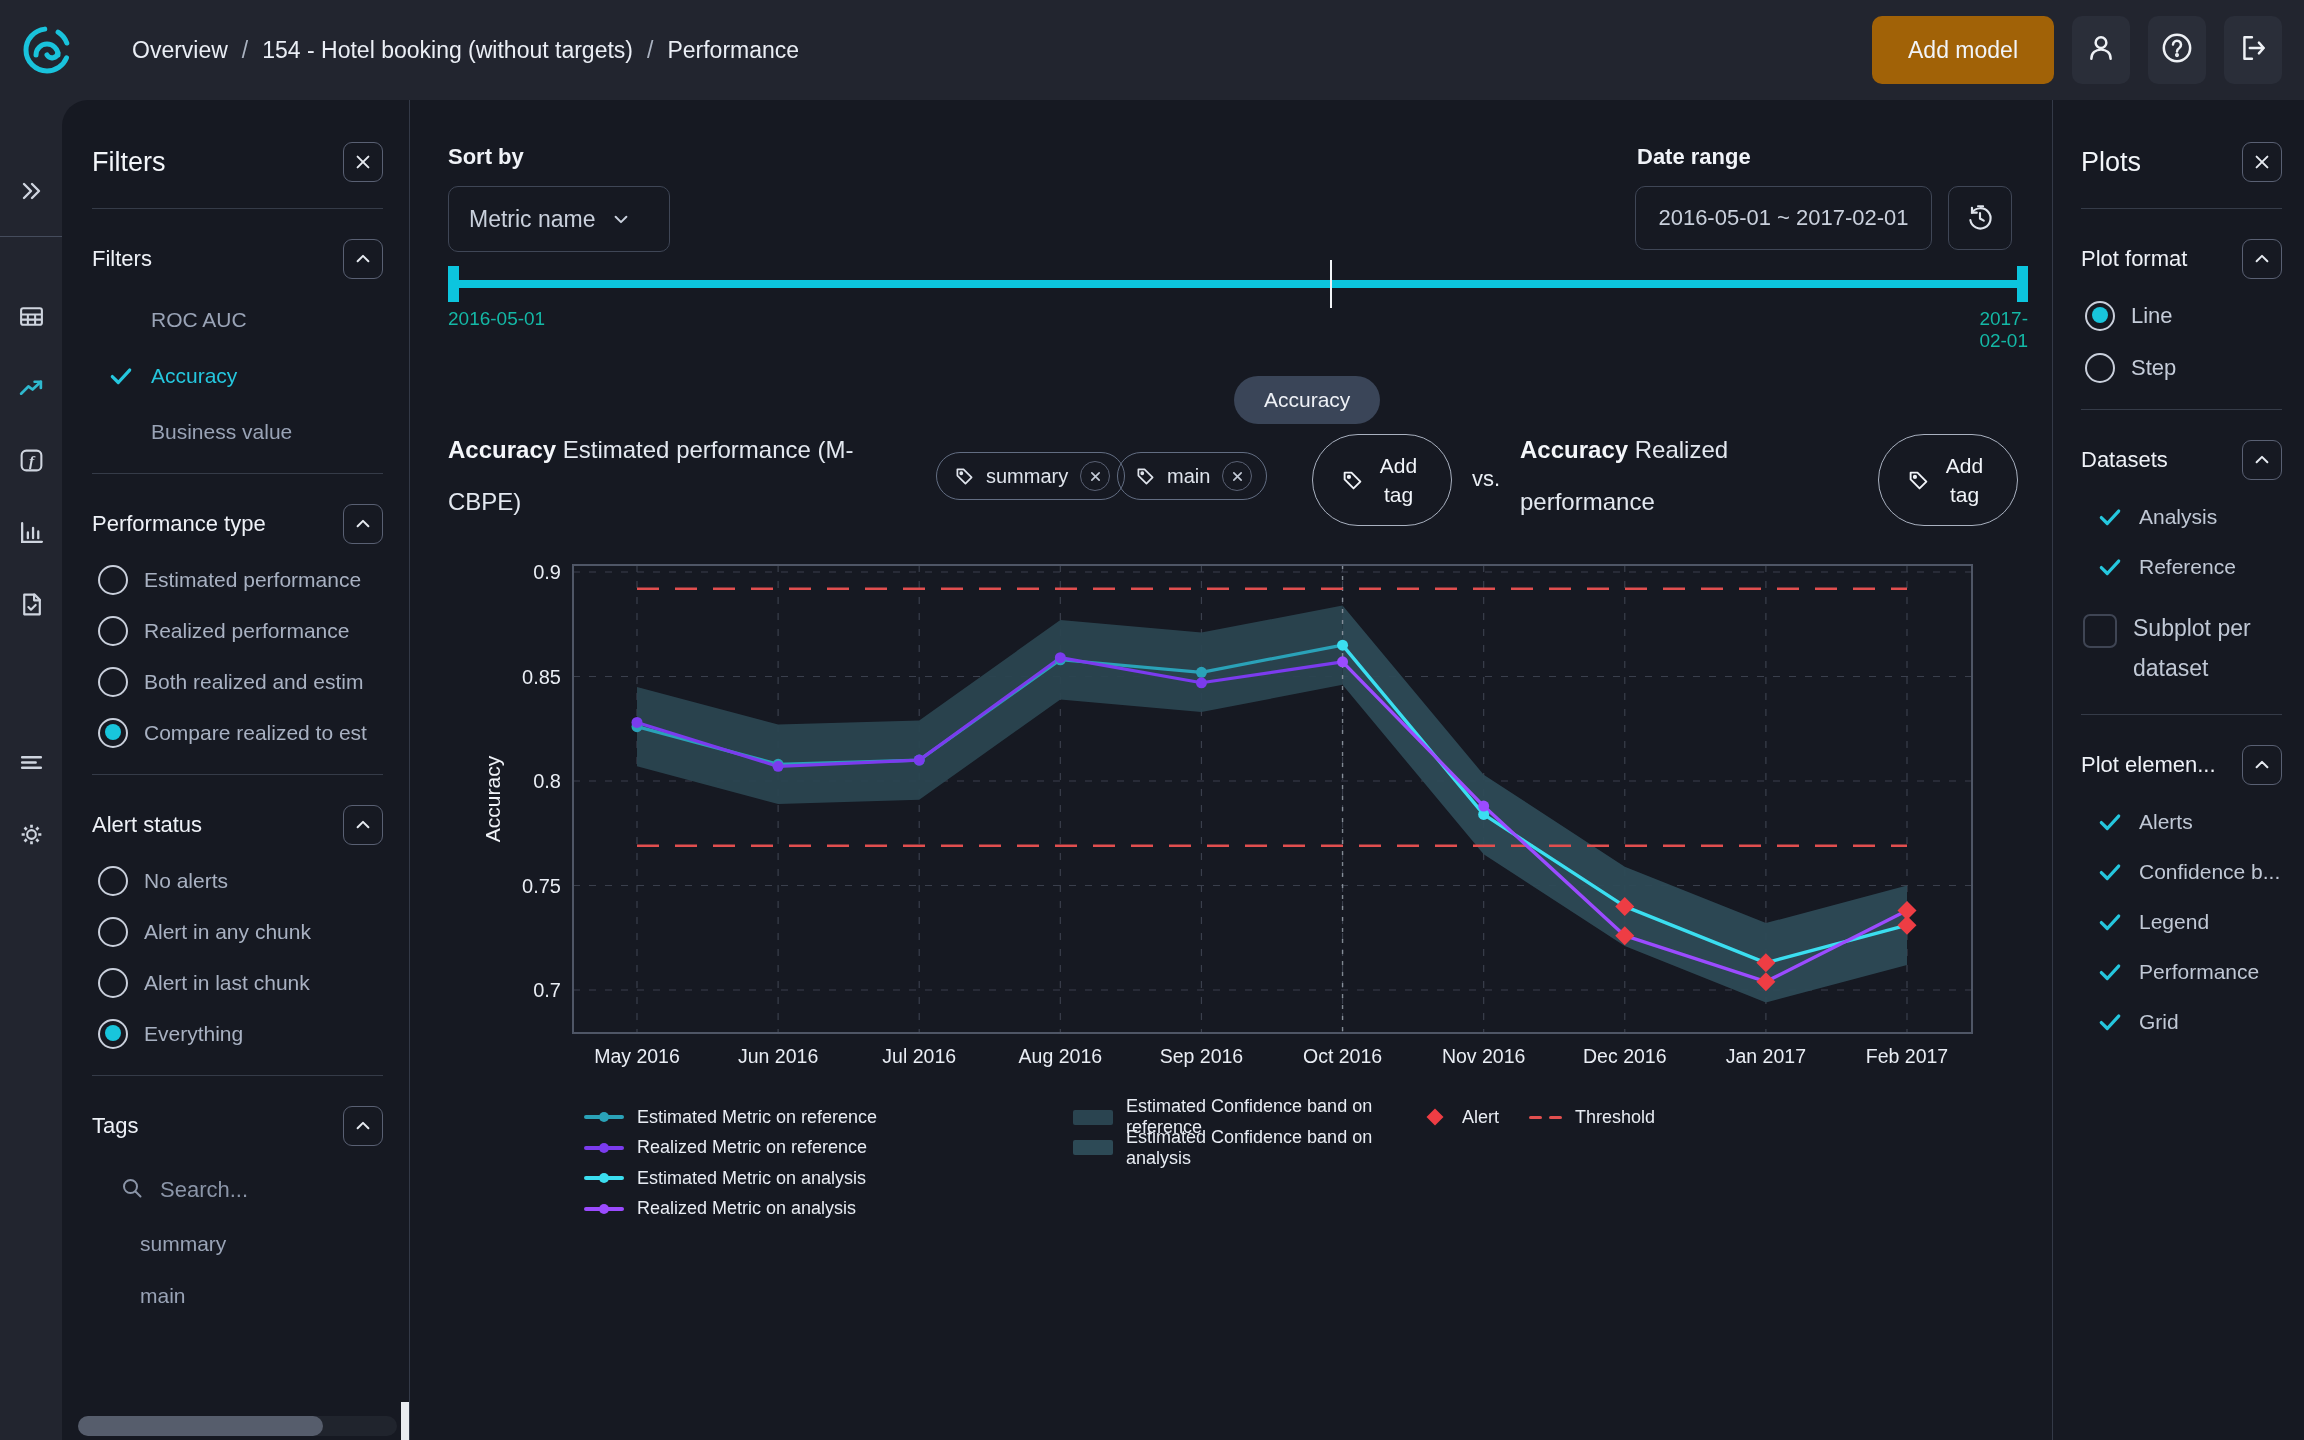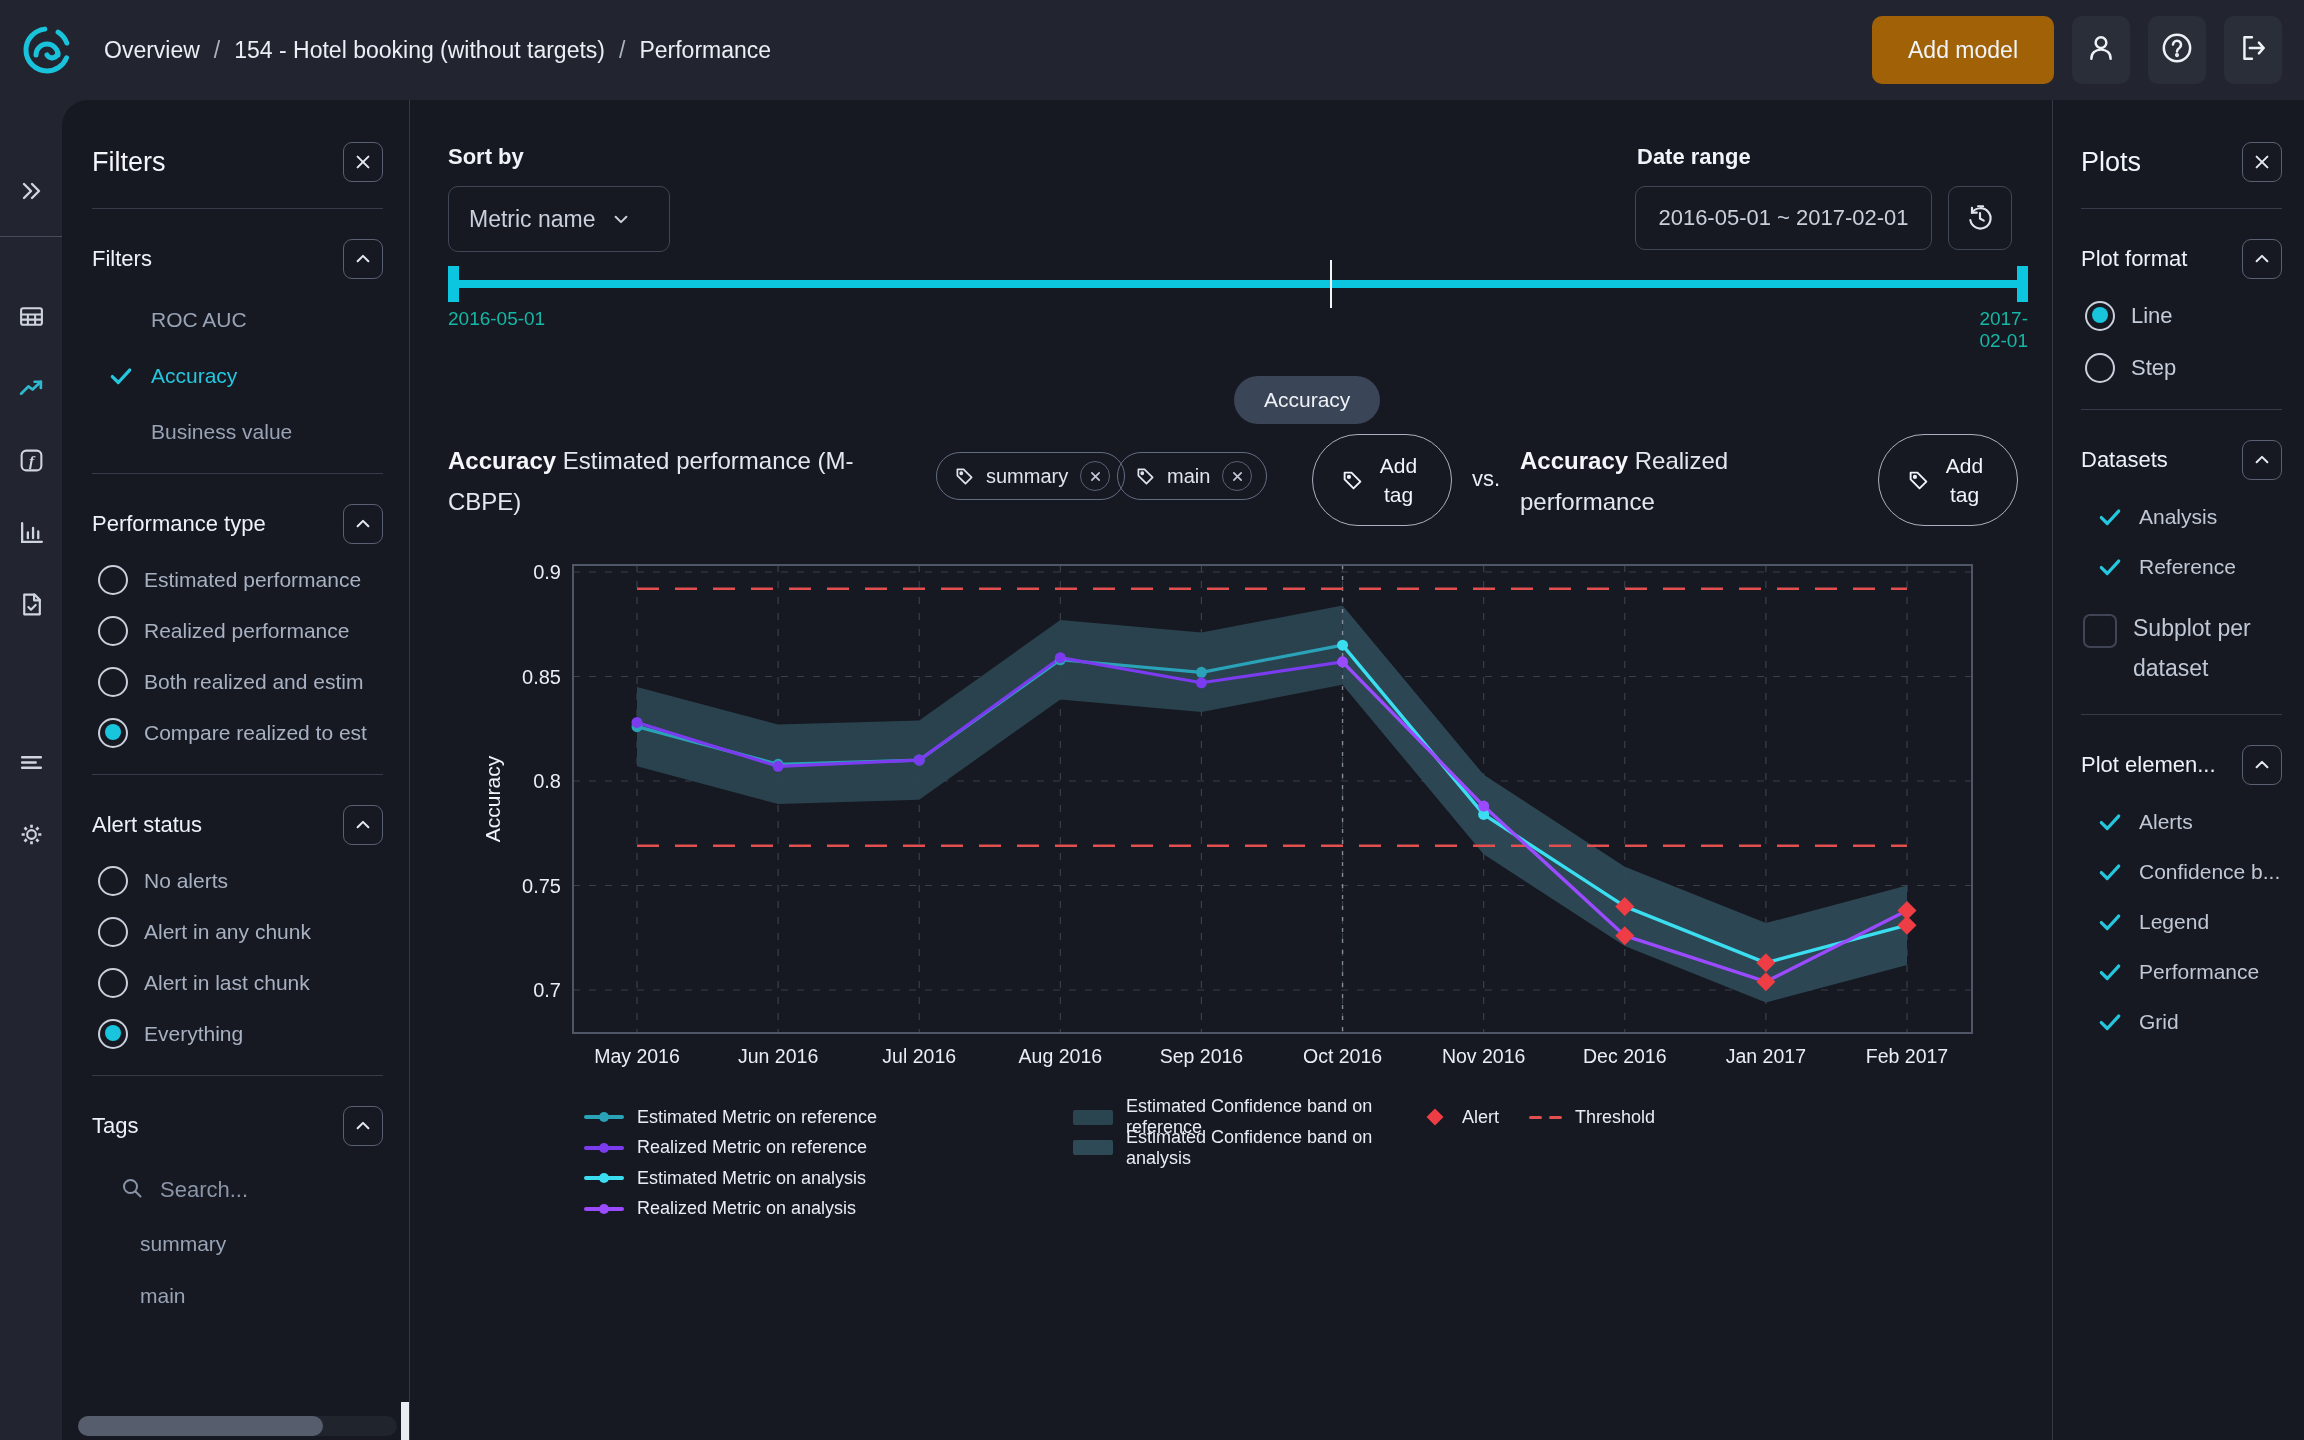--- a/index.html
+++ b/index.html
@@ -5,21 +5,21 @@
   * { margin:0; padding:0; box-sizing:border-box; }
   html,body { width:2304px; height:1440px; }
   body {
     position:relative; overflow:hidden;
     background:#22252f;
     font-family:"Liberation Sans", sans-serif;
     color:#eef1f7;
   }
   
   .topbar { position:absolute; left:0; top:0; width:2304px; height:100px;
-    background:#22252f; display:flex; align-items:center; padding:0 22px; z-index:5; }
+    background:#22252f; display:flex; align-items:center; padding:0 22px; z-index:5;gap:28px; }
   .logo { width:50px; height:50px; margin-right:32px; flex:0 0 auto; cursor:pointer; }
   .crumbs { display:flex; align-items:center; gap:14px; font-size:23px; color:#eaeef5; }
   .crumb { cursor:pointer; }
   .crumb-sep { color:#aab2c0; }
   .topbar-right { margin-left:auto; display:flex; align-items:center; gap:18px; }
   .btn-add-model { height:68px; padding:0 36px; border-radius:10px; background:#a16207;
     color:#f1f4f9; font-size:23px; display:flex; align-items:center; cursor:pointer; }
   .icon-btn { width:58px; height:68px; border-radius:10px; background:#2a2e39;
     display:flex; align-items:center; justify-content:center; cursor:pointer; }
   
@@ -81,21 +81,21 @@
   .slider { position:absolute; left:38px; top:160px; width:1580px; height:48px; }
   .slider-track { position:absolute; left:0; right:0; top:20px; height:8px; background:#0cc5de; }
   .slider-handle { position:absolute; top:6px; width:11px; height:36px; background:#0cc5de; cursor:ew-resize; }
   .slider-handle.left { left:0; } .slider-handle.right { right:0; }
   .slider-marker { position:absolute; left:882px; top:0; width:2px; height:48px; background:#f2f4f8; }
   .slider-date { position:absolute; top:208px; font-size:19px; color:#14b8a6; }
   .slider-date.start { left:38px; } .slider-date.end { left:1618px; transform:translateX(-100%); }
   .metric-chip { position:absolute; left:824px; top:276px; height:48px; padding:0 30px;
     border-radius:999px; background:#3a4558; color:#eef1f6; font-size:21px;
     display:flex; align-items:center; cursor:pointer; }
-  .chart-title { position:absolute; top:340px; font-size:24px; line-height:41px; color:#e3e8f0; }
+  .chart-title { position:absolute; top:324px; font-size:24px; line-height:52px; color:#e3e8f0; }
   .chart-title b { color:#f4f6fa; font-weight:bold; }
   .title-left { left:38px; width:456px; }
   .title-right { left:1110px; width:342px; }
   .vs { position:absolute; left:1062px; top:366px; font-size:22px; color:#e9edf3; }
   .tag-pill { position:absolute; top:352px; height:48px; border:1.5px solid #626d82;
     border-radius:999px; display:flex; align-items:center; gap:12px; padding:0 14px 0 18px;
     font-size:20px; color:#dfe4ec; cursor:pointer; }
   .tag-x { width:30px; height:30px; border:1.5px solid #596073; border-radius:50%;
     display:flex; align-items:center; justify-content:center; cursor:pointer; }
   .add-tag { position:absolute; top:334px; width:140px; height:92px; border:1.5px solid #a9b1c0;

